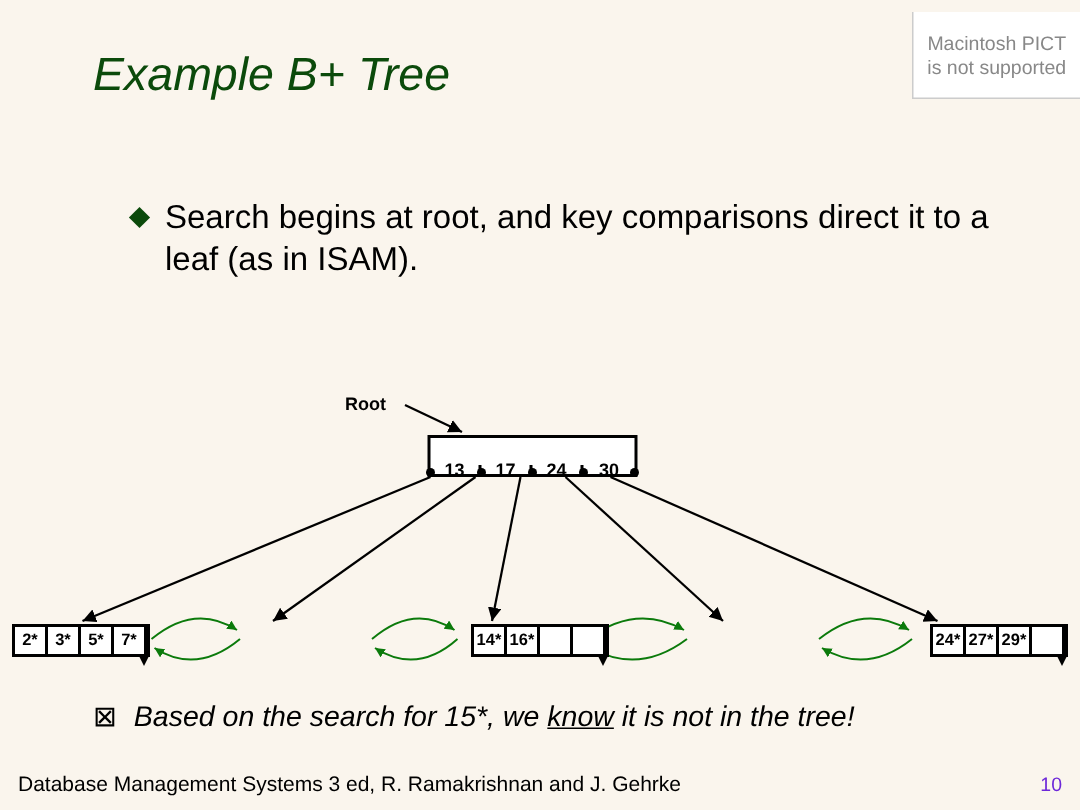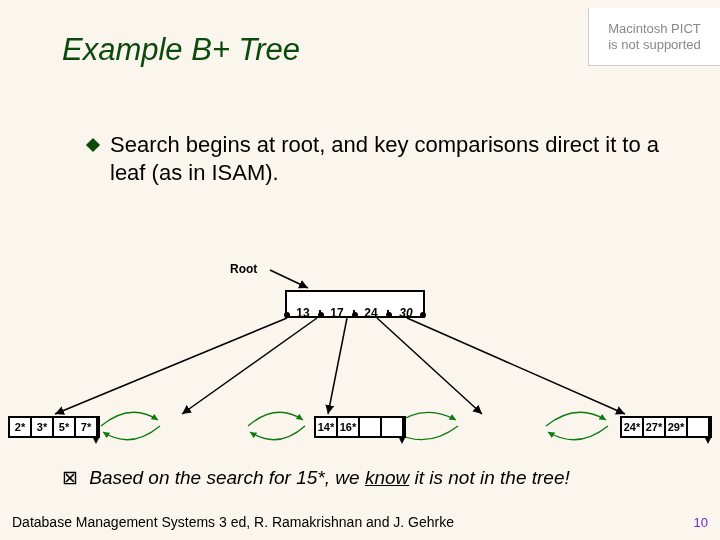--- a/index.html
+++ b/index.html
@@ -13,21 +13,21 @@
   .title {
     position: absolute;
     left: 62px; top: 32px;
     font-style: italic;
     font-size: 31px;
     color: #0b4a0b;
   }
   .pict-box {
     position: absolute;
     right: 0; top: 8px;
-    width: 132px; height: 58px;
+    width: 112px; height: 58px;
     background: #fff;
     border-left: 1px solid #ccc;
     border-bottom: 1px solid #ccc;
     font-size: 13px;
     color: #888;
     text-align: center;
     display: flex; flex-direction: column; justify-content: center;
     line-height: 1.2;
   }
   .bullets {
@@ -69,21 +69,21 @@
     height: 28px;
   }
   .root-box .cell {
     width: 34px;
     border-right: 2px solid #000;
     display: flex; align-items: center; justify-content: center;
     font-size: 12px; font-weight: bold;
     position: relative;
     margin-top: 18px;
   }
-  .root-box .cell:last-child { border-right: none; font-style: italic; }
+  .root-box .cell:last-child { border-right: none; }
   .root-box .ptr {
     position: absolute;
     bottom: -2px; left: -3px;
     width: 6px; height: 6px;
     background: #000;
     border-radius: 50%;
   }
   .root-box .ptr-end {
     position: absolute;
     bottom: -2px; right: -3px;

